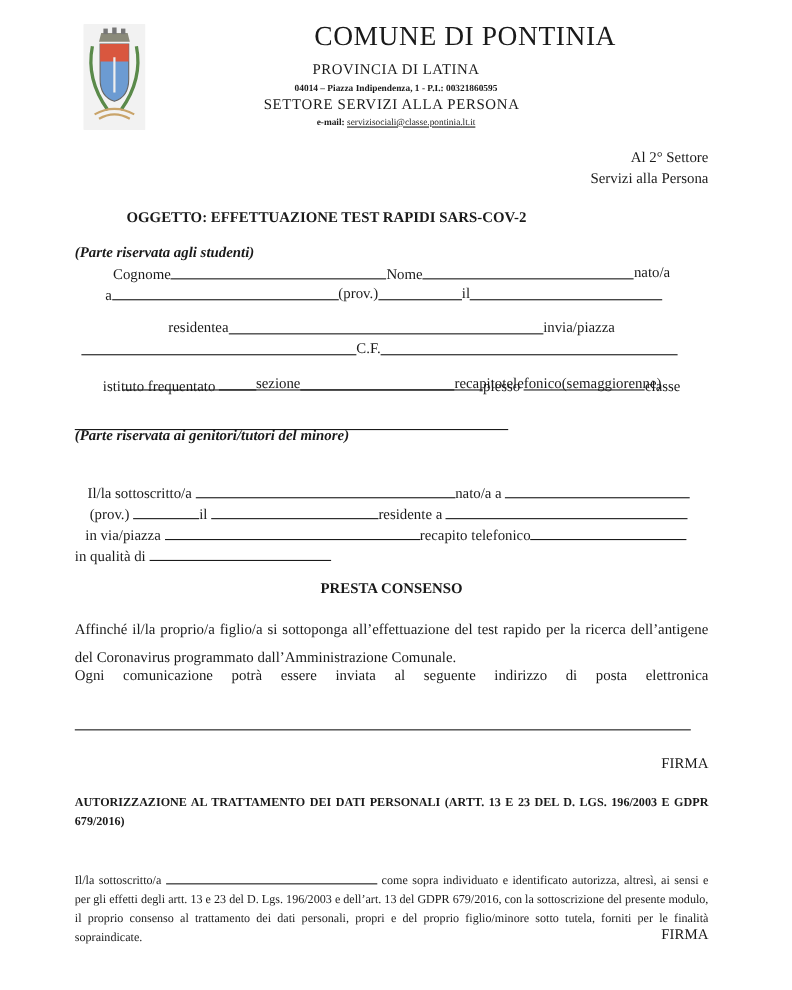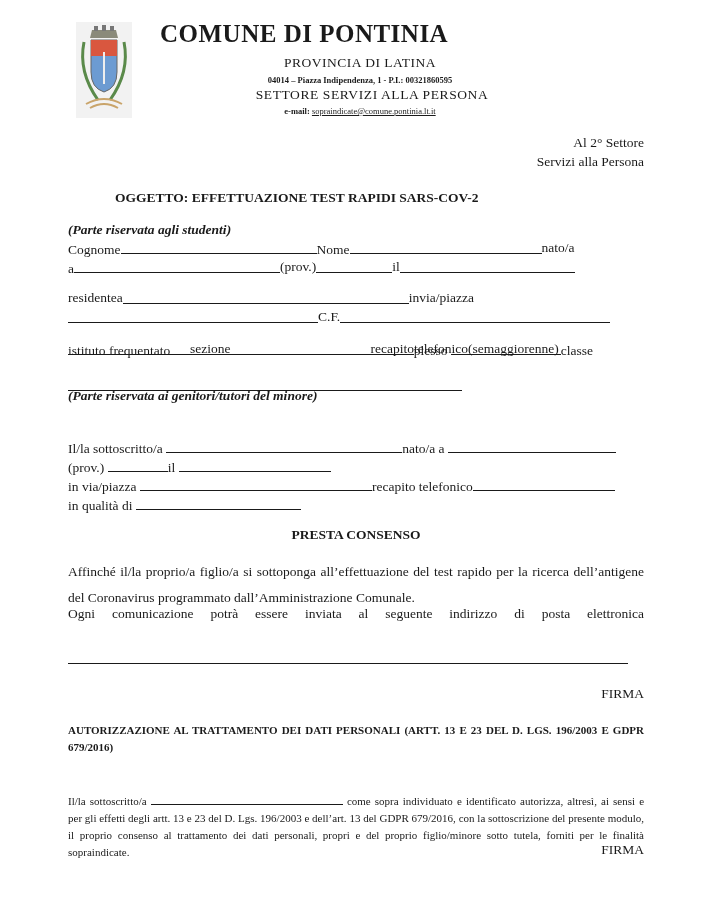--- a/index.html
+++ b/index.html
@@ -1,28 +1,28 @@
 <!DOCTYPE html>
 <html><head>
 <meta charset="utf-8">
 <style>
   html, body { margin: 0; padding: 0; }
   body { width: 720px; height: 900px; background: #ffffff; color: #1a1a1a; font-family: "Liberation Serif", "DejaVu Serif", serif; position: relative; overflow: hidden; }
   .abs { position: absolute; }
   .logo { left: 76px; top: 22px; width: 56px; height: 96px; background: #f1f1f1; }
-  .title { left: 160px; top: 20px; width: 400px; text-align: left; font-size: 25px; letter-spacing: 0.5px; font-weight: bold; }
+  .title { left: 160px; top: 20px; width: 400px; text-align: right; font-size: 25px; letter-spacing: 0.5px; }
   .sub1 { left: 160px; top: 55px; width: 400px; text-align: center; font-size: 13.5px; letter-spacing: 0.5px; }
   .sub2 { left: 160px; top: 75px; width: 400px; text-align: center; font-size: 8.5px; font-weight: bold; }
-  .sub3 { left: 172px; top: 87px; width: 400px; text-align: center; font-size: 13.5px; letter-spacing: 0.6px; }
+  .sub3 { left: 156px; top: 87px; width: 400px; text-align: center; font-size: 13.5px; letter-spacing: 0.6px; }
   .sub4 { left: 160px; top: 106px; width: 400px; text-align: center; font-size: 8.5px; font-weight: bold; }
   .sub4 u { font-weight: normal; }
   .addr { right: 76px; top: 133px; text-align: right; font-size: 13.5px; line-height: 19px; }
   .oggetto { left: 115px; top: 190px; font-size: 13.5px; font-weight: bold; }
   .sec-title { left: 68px; font-size: 13.5px; font-weight: bold; font-style: italic; }
-  .line { left: 68px; width: 576px; font-size: 13.5px; display: flex; justify-content: flex-start; white-space: nowrap; }
+  .line { left: 68px; width: 576px; font-size: 13.5px; display: flex; justify-content: center; white-space: nowrap; }
   .line span { display: inline-block; }
   .blank { border-bottom: 1px solid #1a1a1a; height: 13px; display: inline-block; vertical-align: baseline; }
   .center-h { left: 68px; width: 576px; text-align: center; font-size: 13.5px; font-weight: bold; }
   .para { left: 68px; width: 576px; font-size: 13.5px; line-height: 26px; text-align: justify; }
   .firma { right: 76px; font-size: 13.5px; }
   .auth-title { left: 68px; width: 576px; font-size: 11px; font-weight: bold; line-height: 17px; text-align: justify; }
   .auth-para { left: 68px; width: 576px; font-size: 11px; line-height: 17px; text-align: justify; margin-top: 28px; }
 </style>
 </head>
 <body>
@@ -41,21 +41,21 @@
     <path d="M48 20 Q54 50 34 78" stroke="#5a8a4a" stroke-width="3" fill="none"></path>
     <path d="M10 82 Q28 72 46 82 M14 86 Q28 78 42 86" stroke="#c9a46a" stroke-width="2" fill="none"></path>
   </svg>
 </div>
 <div class="abs title">COMUNE DI PONTINIA</div>
 <div class="abs sub1">PROVINCIA DI LATINA</div>
 <div class="abs sub2">04014 – Piazza Indipendenza, 1 - P.I.: 00321860595</div>
 <div class="abs sub3">SETTORE SERVIZI ALLA PERSONA</div>
 <div class="abs sub4">
   <span>e-mail:</span>
-  <u>sopraindicate@comune.pontinia.lt.it</u>
+  <u>servizisociali@classe.pontinia.lt.it</u>
 </div>
 
 <div class="abs addr">
   <div>Al 2° Settore</div>
   <div>Servizi alla Persona</div>
 </div>
 
 <div class="abs oggetto">OGGETTO: EFFETTUAZIONE TEST RAPIDI SARS-COV-2</div>
 
 <div class="abs sec-title" style="top:222px;">(Parte riservata agli studenti)</div>
@@ -105,20 +105,21 @@
 
 <div class="abs sec-title" style="top:388px;">(Parte riservata ai genitori/tutori del minore)</div>
 
 <div class="abs line" style="top:439px; width:571px;">
   <span><span>Il/la sottoscritto/a</span> <span class="blank" style="width:236px;"></span></span>
   <span><span>nato/a a</span> <span class="blank" style="width:168px;"></span></span>
 </div>
 <div class="abs line" style="top:458px; width:571px;">
   <span><span>(prov.)</span> <span class="blank" style="width:60px;"></span></span>
   <span><span>il</span> <span class="blank" style="width:152px;"></span></span>
+  <span><span>residente a</span> <span class="blank" style="width:220px;"></span></span>
 </div>
 <div class="abs line" style="top:477px; width:566px;">
   <span><span>in via/piazza</span> <span class="blank" style="width:232px;"></span></span>
   <span><span>recapito telefonico</span><span class="blank" style="width:142px;"></span></span>
 </div>
 <div class="abs" style="left:68px; top:496px; font-size:13.5px;">
   <span>in qualità di</span> <span class="blank" style="width:165px;"></span>
 </div>
 
 <div class="abs center-h" style="top:527px;">PRESTA CONSENSO</div>

